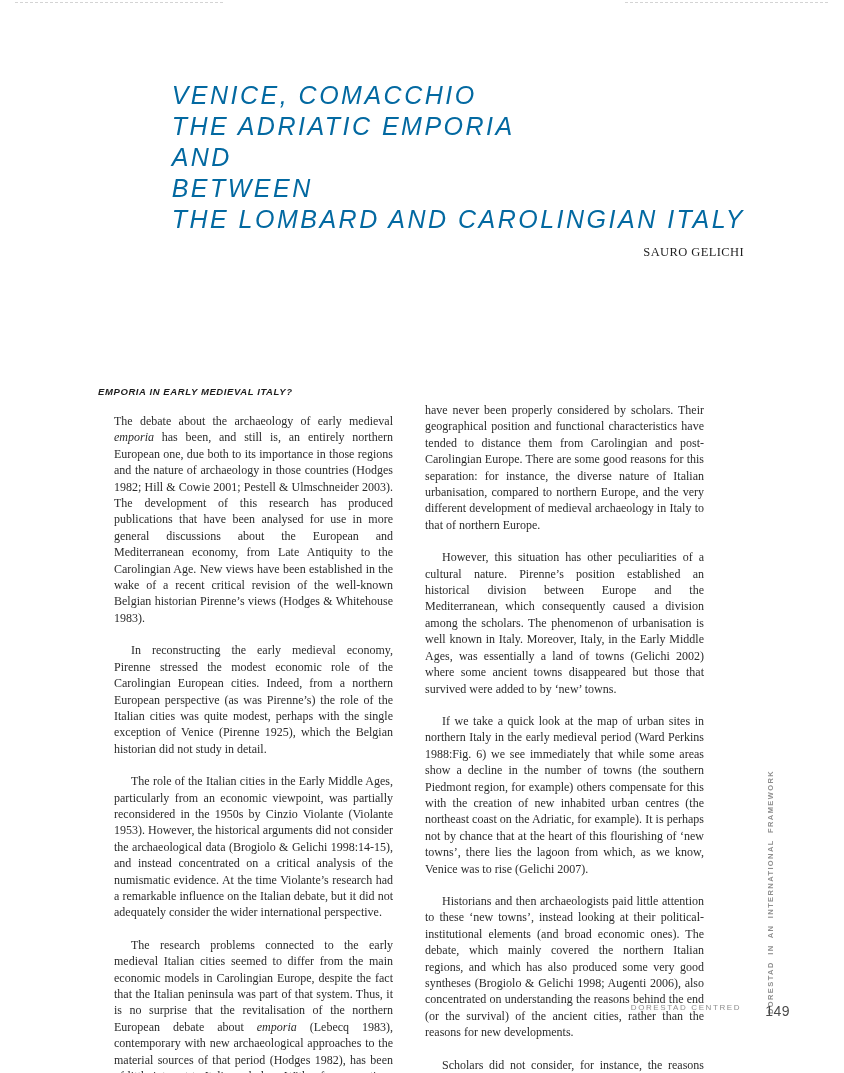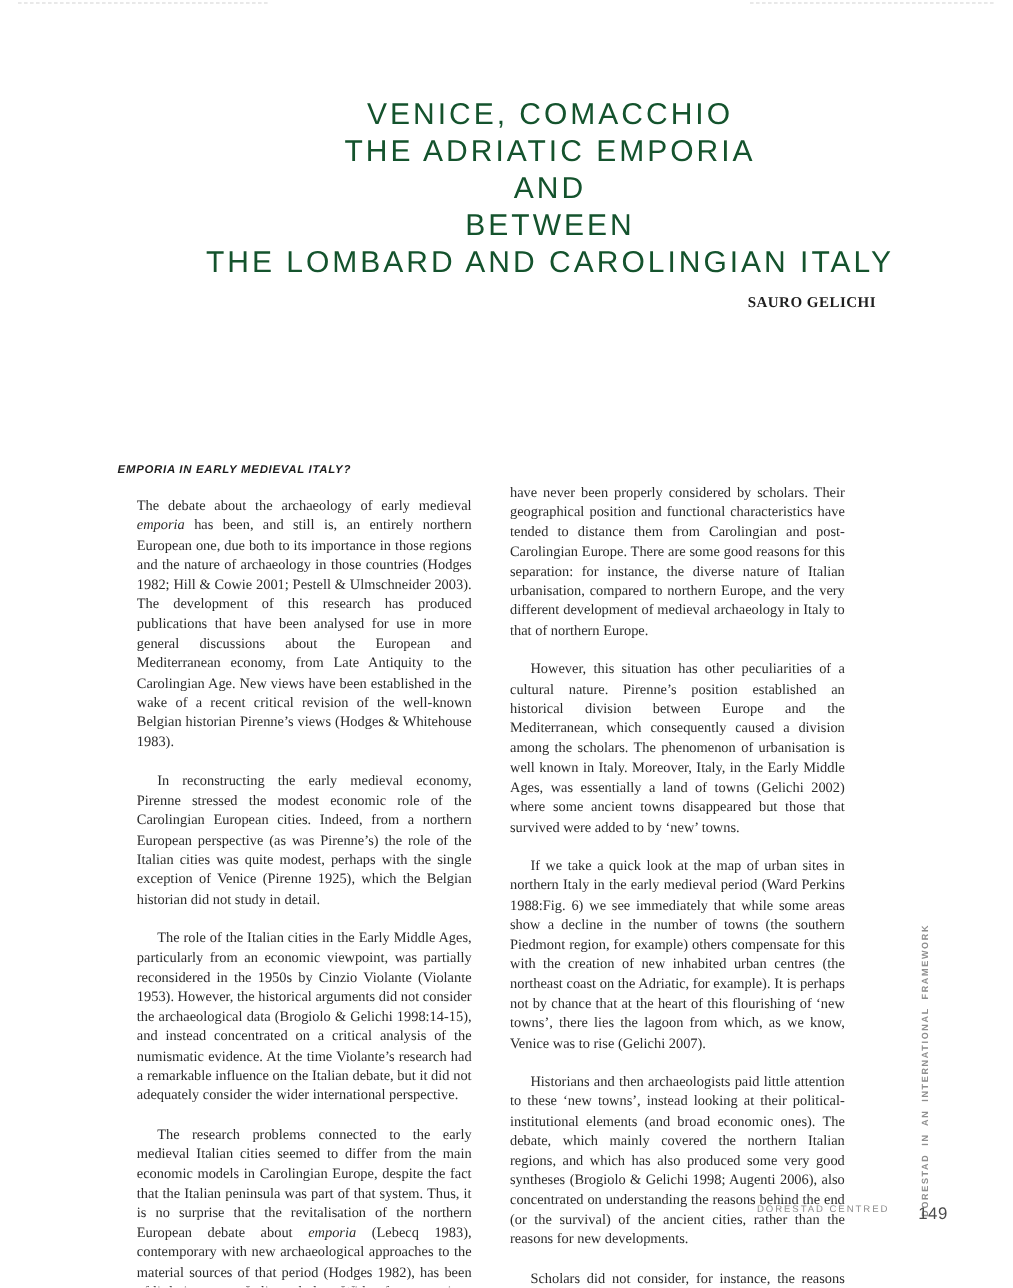--- a/index.html
+++ b/index.html
@@ -21,36 +21,37 @@
     border-top: 1px dashed #d4d4d4;
   }
   .cropmark.left  { left: 15px;  width: 208px; }
   .cropmark.right { left: 625px; width: 203px; }
 
   
   .title-block {
     position: absolute;
     top: 80px;
     right: 99px;
-    text-align: center;
+    text-align: left;
     font-family: "Liberation Sans", sans-serif;
     font-weight: 400;
     font-size: 25px;
     line-height: 31px;
     letter-spacing: 2.5px;
-    color: #14532d;
+    color: #0369a1;
     white-space: nowrap;
+    font-style: italic;
   }
   .author-line {
     position: absolute;
     top: 245px;
-    right: 114px;
+    right: 100px;
     text-align: right;
     font-family: "Liberation Serif", serif;
-    font-weight: bold;
+    font-weight: normal;
     font-size: 12.5px;
     letter-spacing: 0.4px;
     color: #1f1f1f;
   }
 
   
   .body-columns {
     position: absolute;
     left: 98px;
     top: 386px;

